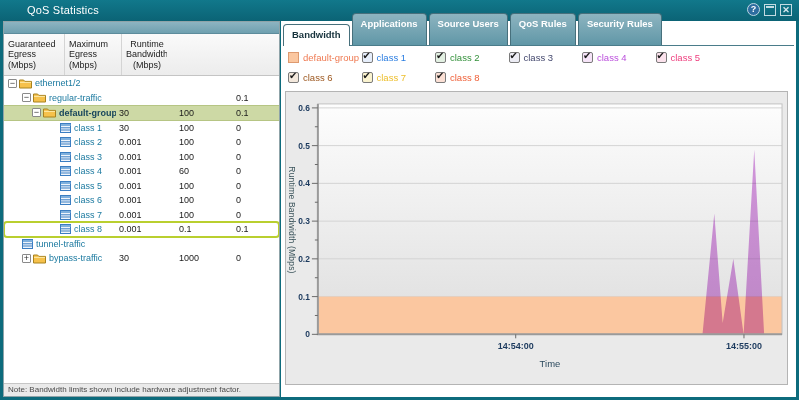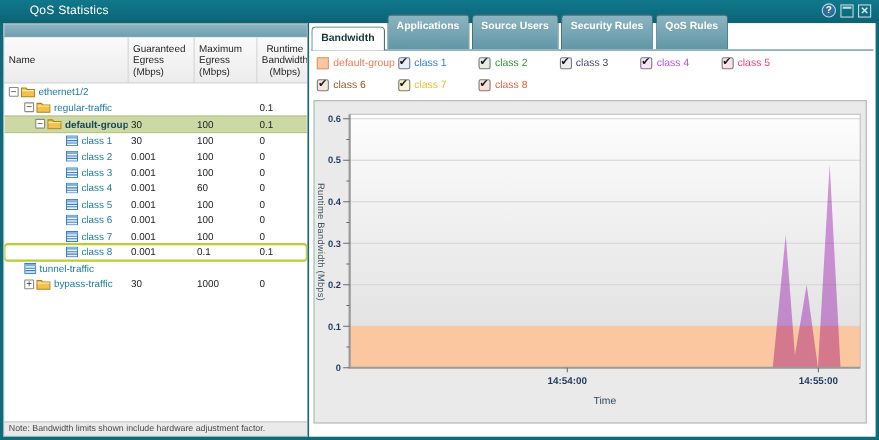--- a/index.html
+++ b/index.html
@@ -72,21 +72,20 @@
     <span class="winbtns">
       <span class="help-btn">?</span>
       <span class="box-btn"></span>
       <span class="close-btn">✕</span>
     </span>
   </div>
 
   <div class="left-panel">
     <div class="topstrip"></div>
     <div class="thead" id="thead">
-        <div class="th c0">Name</div>
         <div class="th c1">Guaranteed
 Egress
 (Mbps)</div>
         <div class="th c2">Maximum
 Egress
 (Mbps)</div>
         <div class="th c3">Runtime
 Bandwidth
 (Mbps)</div>
       </div>
@@ -271,22 +270,22 @@
         </div>
       </div>
     <div class="note">Note: Bandwidth limits shown include hardware adjustment factor.</div>
   </div>
 
   <div class="right-panel">
     <div class="tabsbar" id="tabsbar">
         <div class="tab active">Bandwidth</div>
         <div class="tab">Applications</div>
         <div class="tab">Source Users</div>
+        <div class="tab">QoS Rules</div>
         <div class="tab">Security Rules</div>
-        <div class="tab">QoS Rules</div>
       </div>
     <div class="legend" id="legend">
         <div class="li">
           <span class="sw" style="background: rgb(251, 199, 160);"></span>
           <span class="lt" style="color: rgb(239, 122, 82);">default-group</span>
         </div>
         <div class="li">
           <span class="cb" style="background: rgb(230, 238, 251);">
             <span class="mk">✔</span>
           </span>

